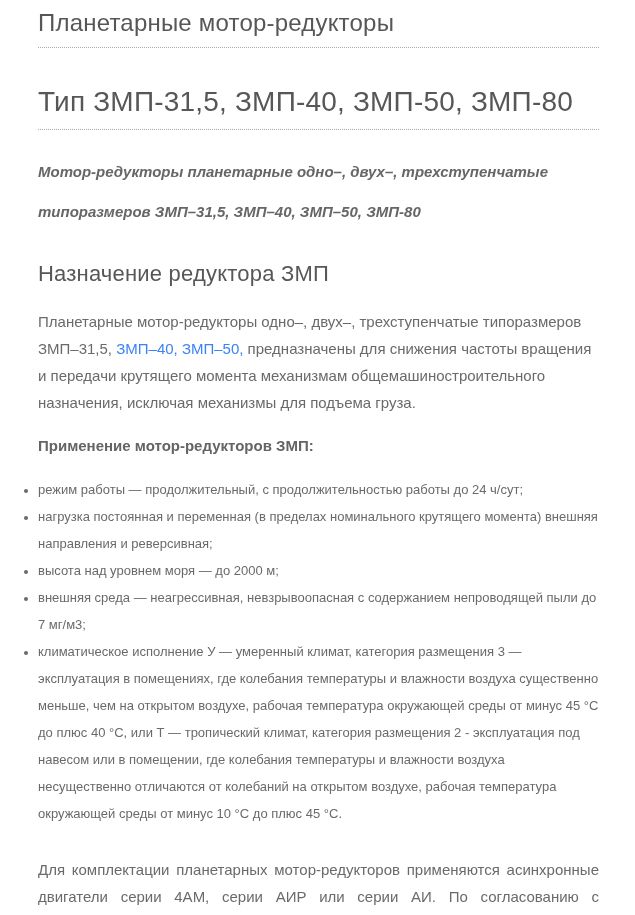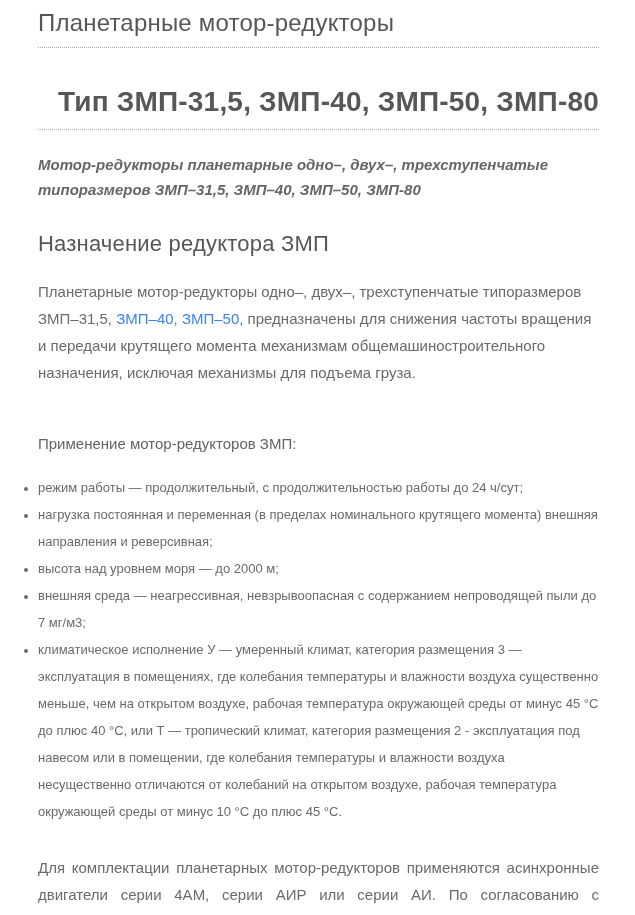--- a/index.html
+++ b/index.html
@@ -22,32 +22,31 @@
     font-weight: 400;
     color: #575757;
     line-height: 1.25;
     padding: 2px 0 9px 0;
     border-bottom: 1px dotted #a9a9a9;
     letter-spacing: 0.2px;
   }
   h2.type-heading {
     margin-top: 38px;
     font-size: 28px;
-    font-weight: 700;
+    font-weight: 400;
     color: #575757;
     line-height: 1.15;
     padding-bottom: 11px;
     border-bottom: 1px dotted #a9a9a9;
     letter-spacing: 0.2px;
-    text-align: right;
   }
   p.subtitle {
     margin-top: 22px;
     font-size: 15px;
-    line-height: 25px;
+    line-height: 40px;
     font-weight: bold;
     font-style: italic;
     color: #666666;
     width: 520px;
   }
   h3.section-heading {
     margin-top: 29px;
     font-size: 22px;
     font-weight: 400;
     color: #575757;
@@ -60,22 +59,22 @@
     line-height: 27px;
     color: #6a6a6a;
   }
   p.intro { margin-top: 20px; }
   a.hl {
     color: #3b82f6;
     text-decoration: none;
     cursor: pointer;
   }
   p.app-heading {
-    margin-top: 44px;
-    font-weight: normal;
+    margin-top: 16px;
+    font-weight: bold;
     color: #646464;
   }
   ul.app-list {
     margin-top: 17px;
     font-size: 13px;
     line-height: 27px;
     color: #6a6a6a;
     list-style: disc outside;
     padding-left: 0;
   }

